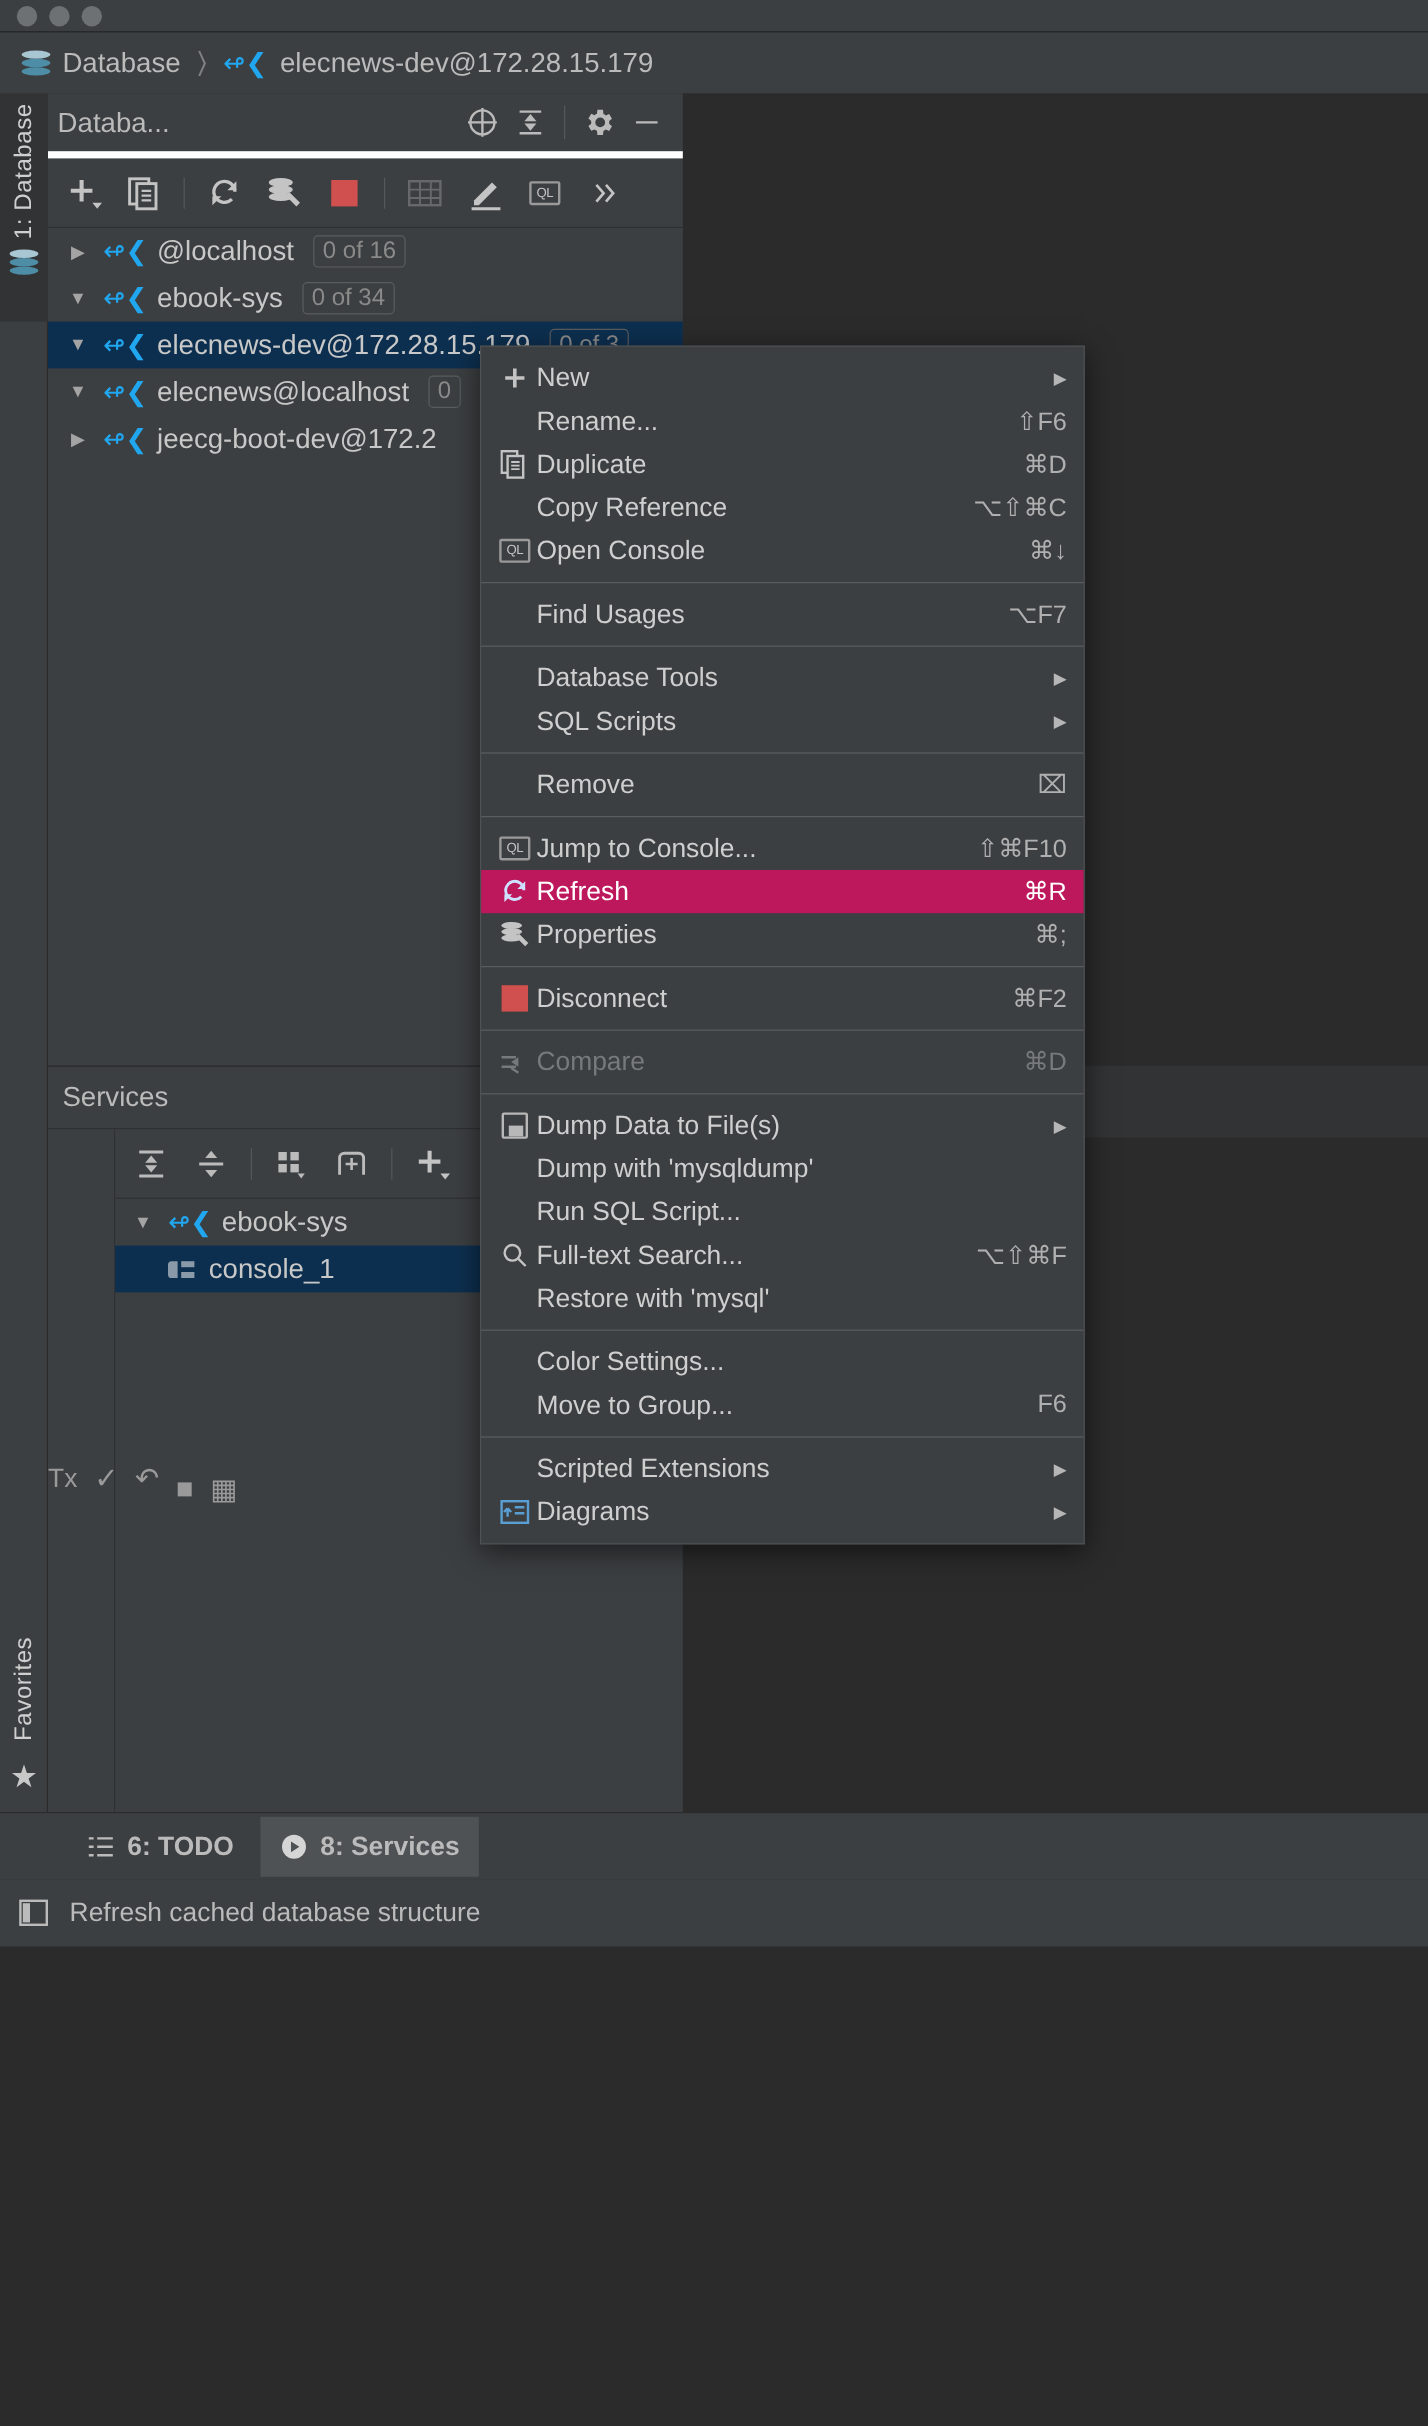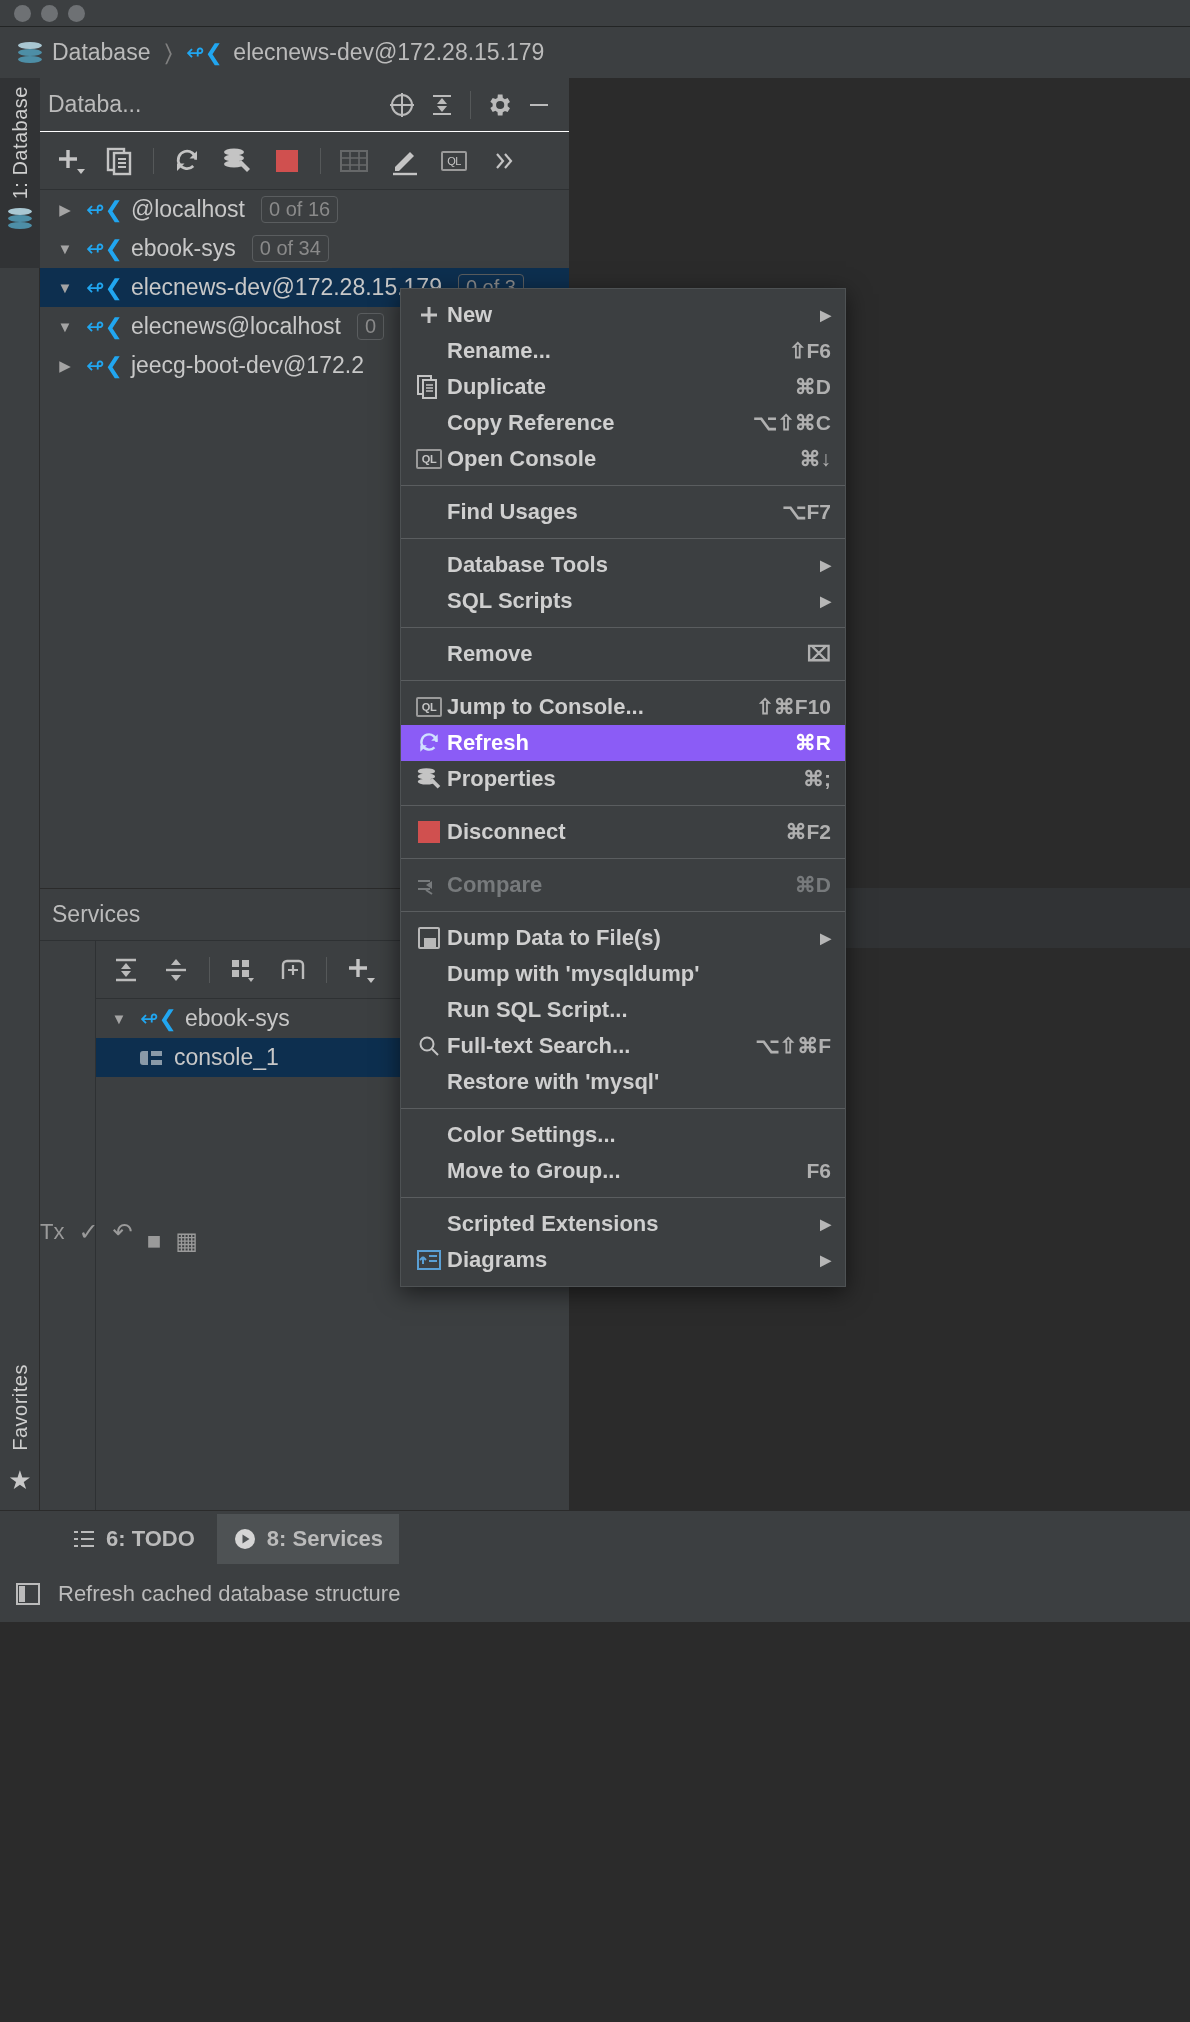--- a/index.html
+++ b/index.html
@@ -59,21 +59,21 @@
     padding-bottom: 14px; gap: 14px; }
   .star { color: #c8c8c8; font-size: 26px; }
 
   
   .dbpanel {
     position: absolute; top: 78px; left: 40px; width: 529px; height: 810px;
     background: #3c3f41;
   }
   .dbpanel-header {
     height: 54px; display: flex; align-items: center;
-    border-bottom: 1px solid #ffffff; padding: 0 10px 0 8px;
+    border-bottom: 6px solid #ffffff; padding: 0 10px 0 8px;
   }
   .dbpanel-title { color: #bbbbbb; font-size: 23px; flex: 1; }
   .hdr-btn { width: 40px; height: 40px; display: flex; align-items: center; justify-content: center; }
   .hdr-sep { width: 1px; height: 28px; background: #555859; margin: 0 8px; }
 
   .dbtoolbar {
     height: 58px; display: flex; align-items: center; gap: 2px;
     padding: 0 6px; border-bottom: 1px solid #2e3133;
   }
   .tb-btn { width: 48px; height: 44px; display: flex; align-items: center; justify-content: center; }
@@ -131,28 +131,27 @@
     background: #3c3f41; display: flex; align-items: center; padding-left: 14px; gap: 16px;
   }
   .status-text { color: #bbbbbb; font-size: 22px; }
 
   
   .editor-bg { position: absolute; top: 78px; left: 569px; width: 621px; height: 1432px; background: #2b2b2b; }
   .editor-strip { position: absolute; top: 888px; left: 569px; width: 621px; height: 60px; background: #313335; }
 
   
   .ctxmenu {
-    position: absolute; top: 288px; left: 400px; width: 446px;
+    position: absolute; top: 288px; left: 400px; width: 504px;
     background: #3c3f41; border: 1px solid #4e5254;
     box-shadow: 0 6px 22px rgba(0,0,0,0.55);
     padding: 8px 0;
-    font-weight: bold;
   }
   .mi { height: 36px; display: flex; align-items: center; padding: 0 14px 0 10px; }
-  .mi.highlight { background: #8b5cf6; }
+  .mi.highlight { background: #be185d; }
   .mi.highlight .mi-label, .mi.highlight .mi-shortcut { color: #ffffff; }
   .mi.disabled .mi-label, .mi.disabled .mi-shortcut { color: #777a7c; }
   .mi-ic { width: 36px; min-width: 36px; display: flex; align-items: center; justify-content: center; }
   .mi-label { color: #cfcfcf; font-size: 22px; white-space: nowrap; flex: 1; }
   .mi-shortcut { color: #b0b0b0; font-size: 21px; margin-left: 20px; white-space: nowrap; }
   .mi-arrow { color: #b6b6b6; font-size: 14px; margin-left: 20px; }
   .msep { height: 1px; background: #5a5d5f; margin: 8px 0; }
 
   .qlbox { width: 26px; height: 20px; border: 2px solid #9a9a9a; border-radius: 2px;
            color: #c4c4c4; font-size: 11px; display:flex; align-items:center; justify-content:center;

